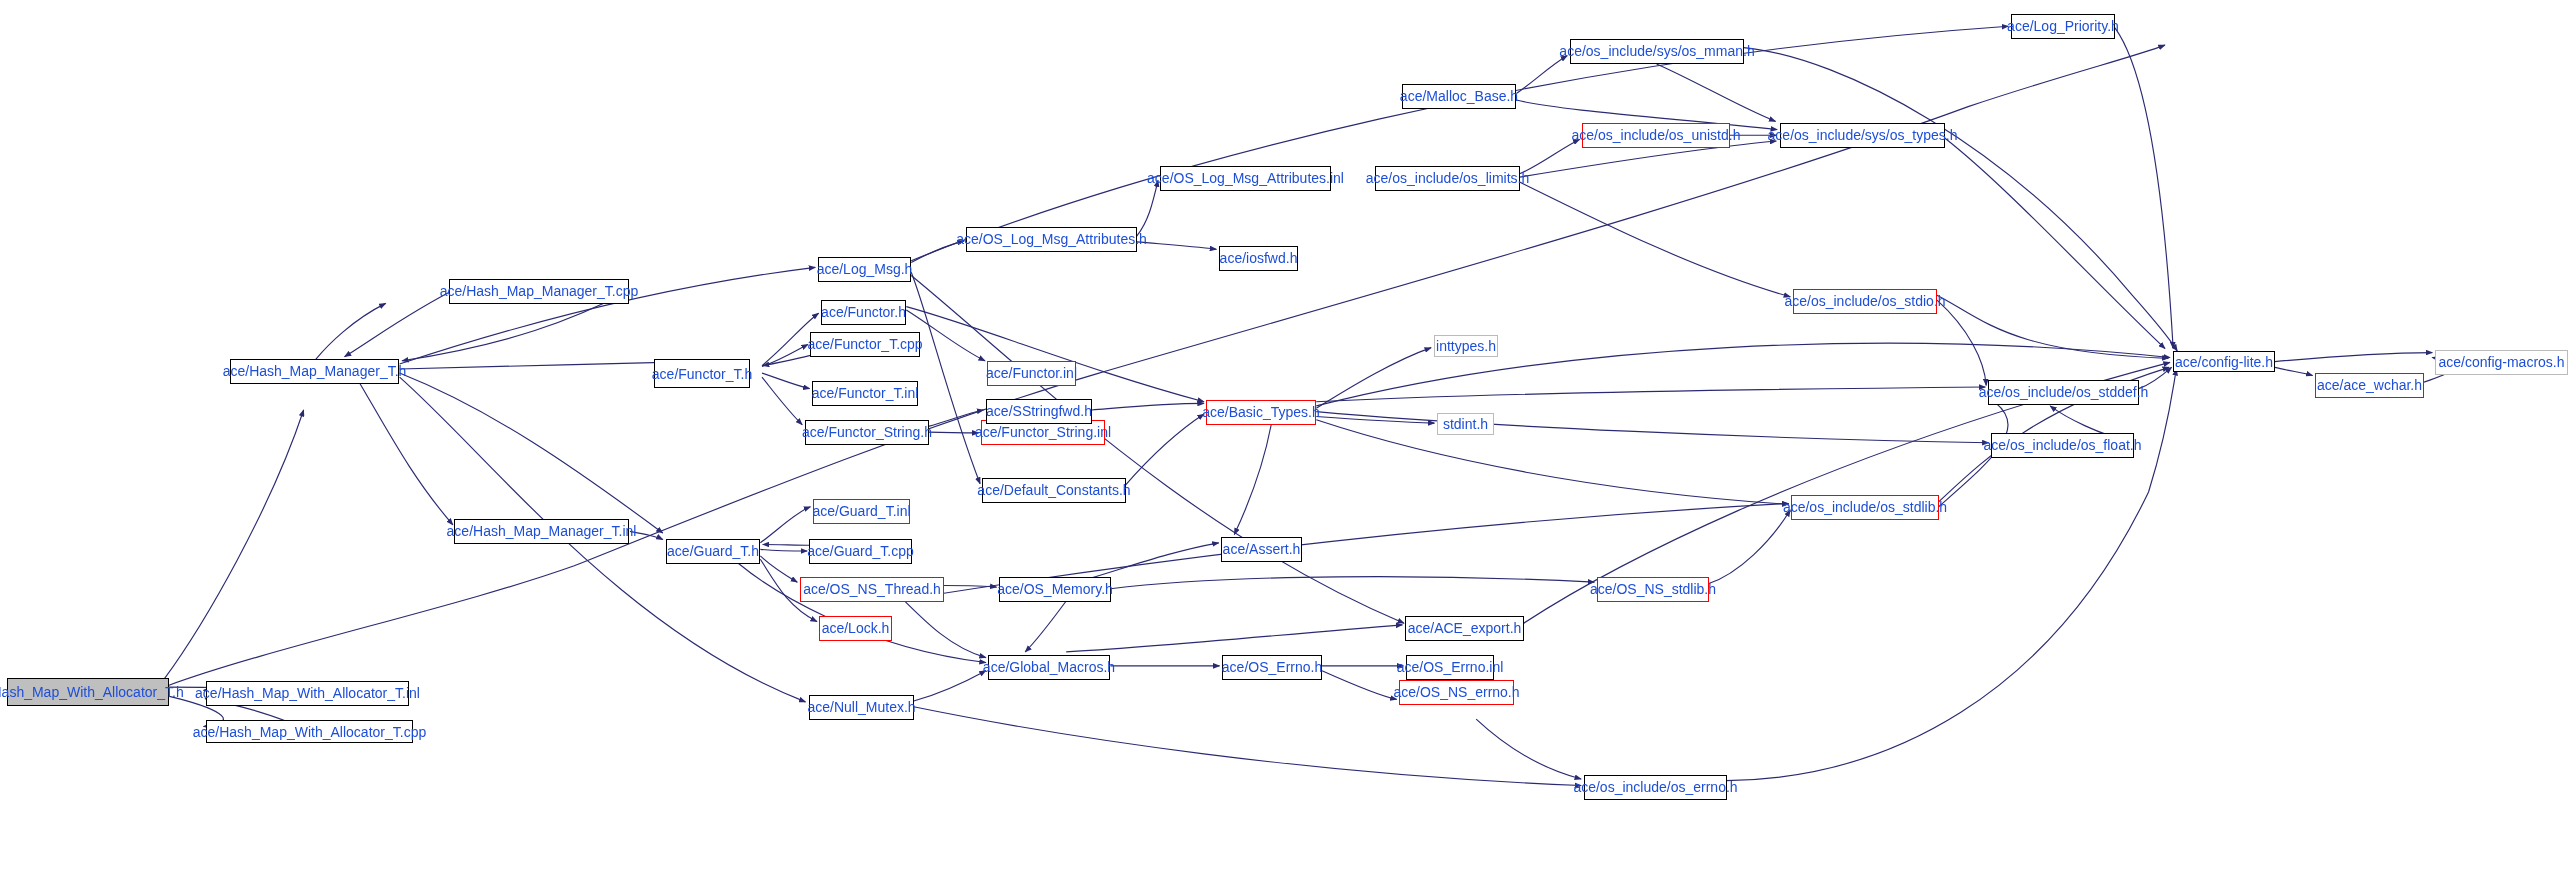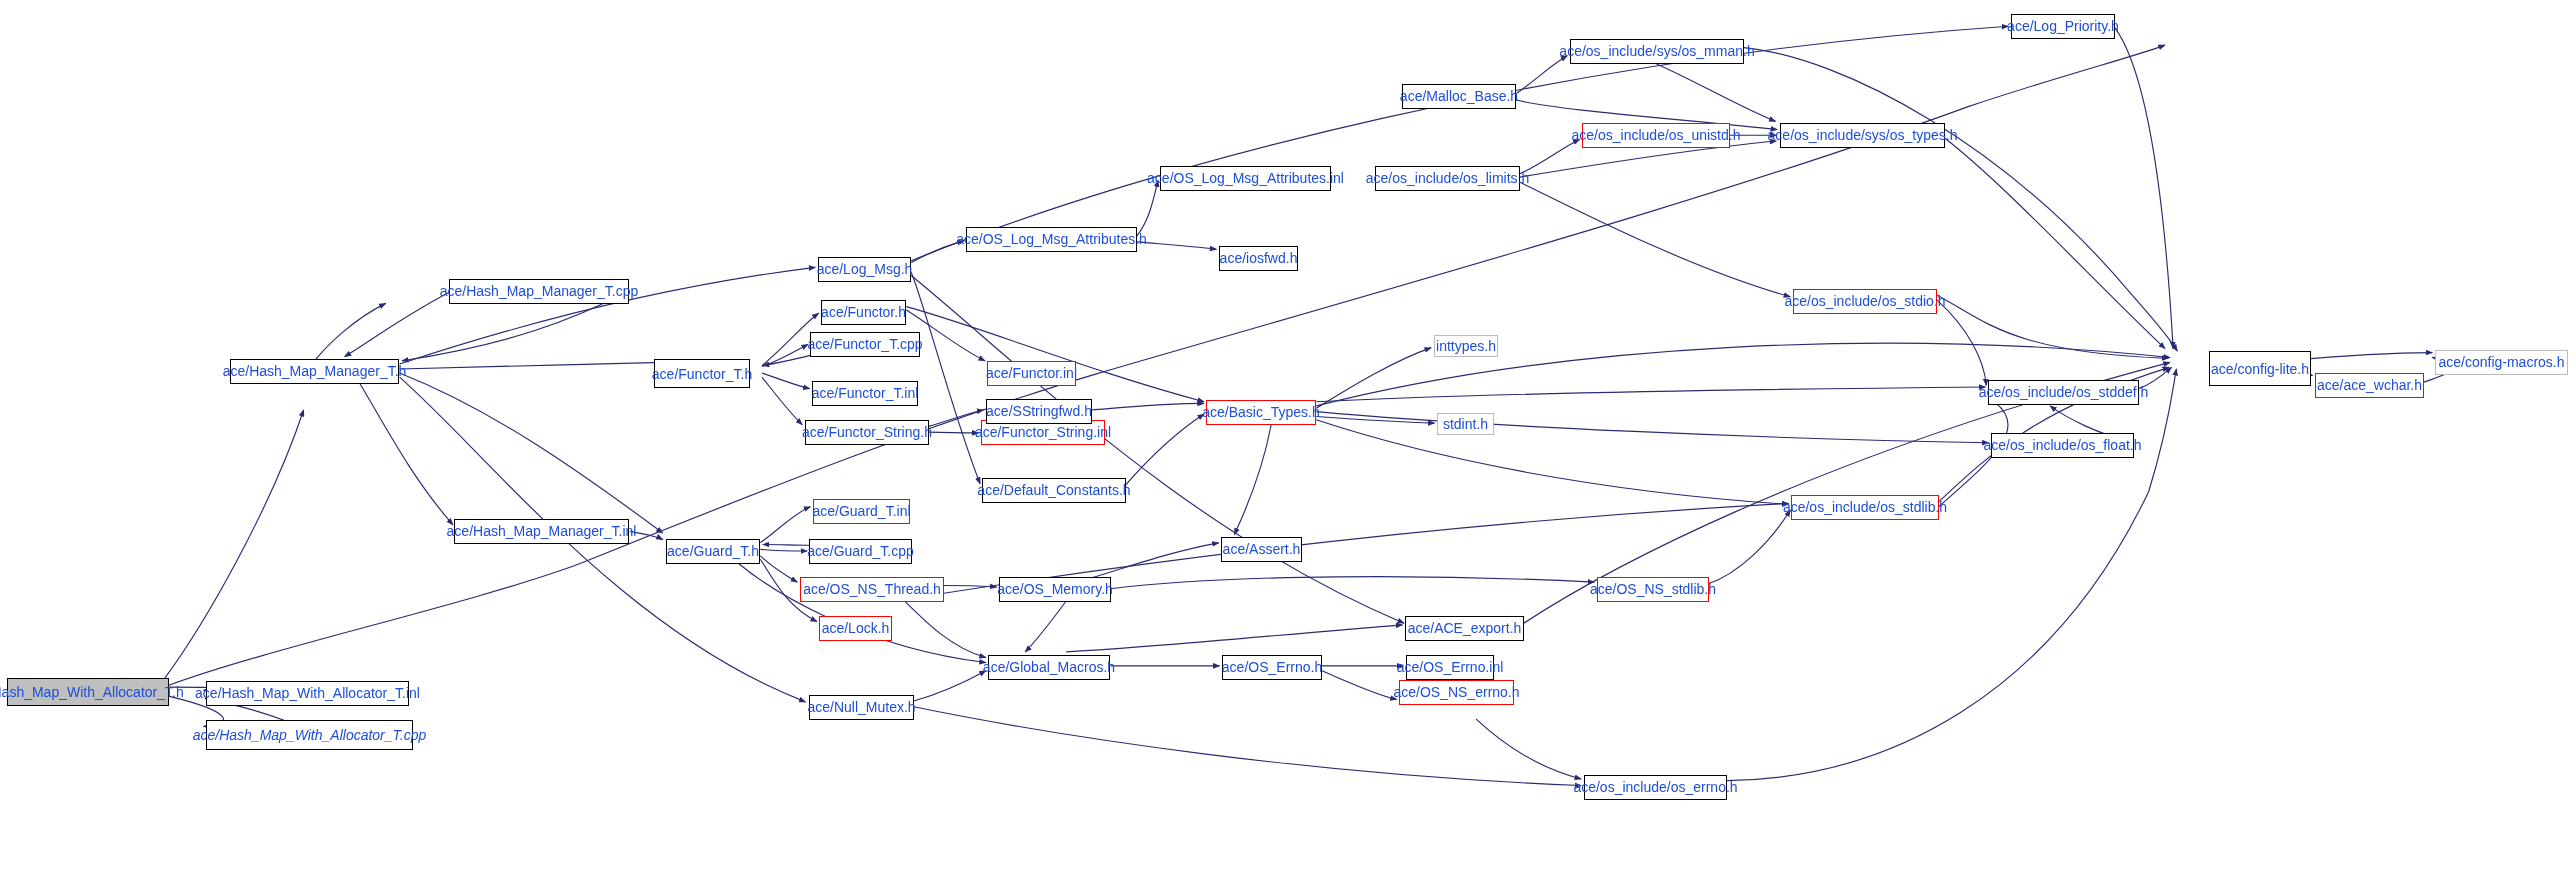--- a/index.html
+++ b/index.html
@@ -145,21 +145,21 @@
         <path d="M2956,466 C2990,455 3010,445 2966,436" fill="none" stroke="#2a2a72" stroke-width="1.4" marker-end="url(#arrowhead)"></path>
       </g>
   </svg>
   <div id="node-layer">
       <div class="node current" style="left: 6.6px; top: 678px; width: 162px; height: 28px;">
         <span class="lbl">Hash_Map_With_Allocator_T.h</span>
       </div>
       <div class="node" style="left: 206px; top: 681px; width: 203px; height: 24.6px;">
         <span class="lbl">ace/Hash_Map_With_Allocator_T.inl</span>
       </div>
-      <div class="node" style="left: 206px; top: 720px; width: 207px; height: 30px; font-style: italic;">
+      <div class="node" style="left: 206px; top: 720px; width: 207px; height: 23px;">
         <span class="lbl">ace/Hash_Map_With_Allocator_T.cpp</span>
       </div>
       <div class="node" style="left: 230px; top: 359px; width: 169px; height: 24.6px; align-items: center;">
         <span class="lbl">ace/Hash_Map_Manager_T.h</span>
       </div>
       <div class="node" style="left: 449px; top: 279px; width: 180px; height: 24.6px;">
         <span class="lbl">ace/Hash_Map_Manager_T.cpp</span>
       </div>
       <div class="node" style="left: 454px; top: 519px; width: 175px; height: 24.6px;">
         <span class="lbl">ace/Hash_Map_Manager_T.inl</span>
@@ -277,21 +277,21 @@
       </div>
       <div class="node" style="left: 1988px; top: 380px; width: 151px; height: 24.6px;">
         <span class="lbl">ace/os_include/os_stddef.h</span>
       </div>
       <div class="node" style="left: 1991px; top: 433px; width: 143px; height: 24.6px;">
         <span class="lbl">ace/os_include/os_float.h</span>
       </div>
       <div class="node" style="left: 1584px; top: 775px; width: 143px; height: 24.6px;">
         <span class="lbl">ace/os_include/os_errno.h</span>
       </div>
-      <div class="node" style="left: 2173px; top: 351px; width: 102px; height: 35px; margin-left: 36px;">
+      <div class="node" style="left: 2173px; top: 351px; width: 102px; height: 21px;">
         <span class="lbl">ace/config-lite.h</span>
       </div>
       <div class="node red" style="left: 2315px; top: 373px; width: 109px; height: 24.6px;">
         <span class="lbl">ace/ace_wchar.h</span>
       </div>
       <div class="node grey-border" style="left: 2435px; top: 350px; width: 133px; height: 24.6px;">
         <span class="lbl">ace/config-macros.h</span>
       </div>
       <div class="node" style="left: 2011px; top: 14px; width: 104px; height: 24.6px;">
         <span class="lbl">ace/Log_Priority.h</span>

